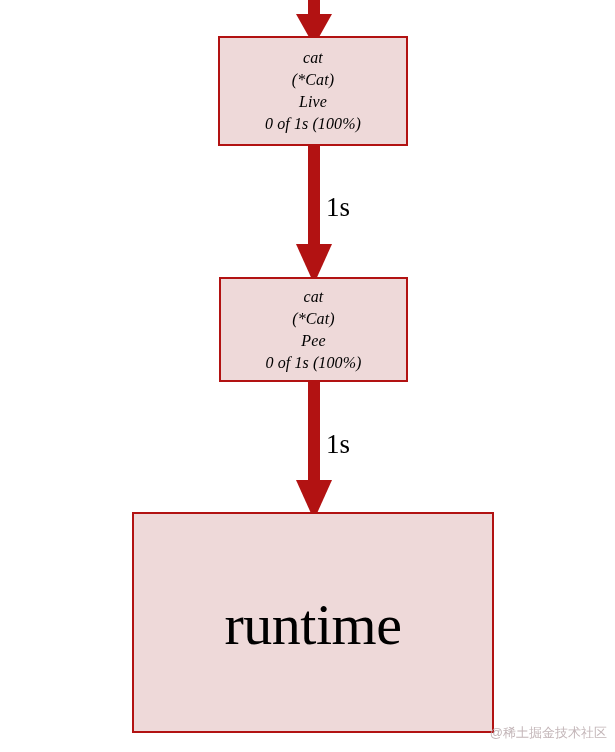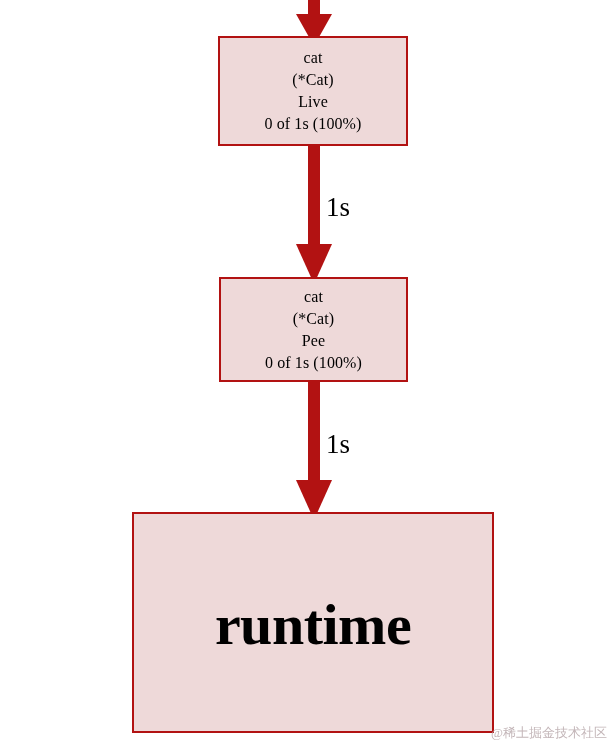--- a/index.html
+++ b/index.html
@@ -53,30 +53,30 @@
     left: 132px;
     top: 512px;
     width: 362px;
     height: 221px;
   }
 
   .node-small .line {
     font-size: 16px;
     line-height: 22px;
     letter-spacing: 0.1px;
+    font-style: italic;
   }
 
   .node-large .line {
     font-size: 58px;
     line-height: 66px;
     letter-spacing: -0.5px;
   }
   .node-large {
     padding-top: 4px;
-    font-weight: bold;
   }
 
   
   .edge {
     position: absolute;
   }
   .edge svg {
     display: block;
   }
   .edge-label {
@@ -94,21 +94,21 @@
   .edge-label-1  { left: 326px; top: 194px; }
   .edge-label-2  { left: 326px; top: 431px; }
 
   
   .watermark {
     position: absolute;
     right: 8px;
     bottom: 10px;
     font-size: 13px;
     color: #b9a9ac;
-    font-family: Liberation Serif, serif;
+    font-family: Liberation Sans, sans-serif;
     white-space: nowrap;
     opacity: 0.85;
   }
 </style>
 </head>
 <body>
 
 <div id="graph">
 
   <div class="edge edge-top">

